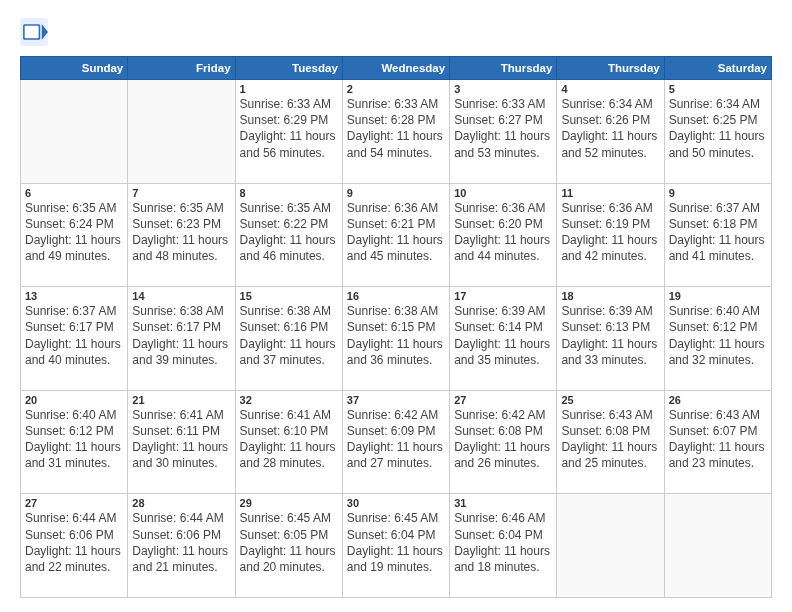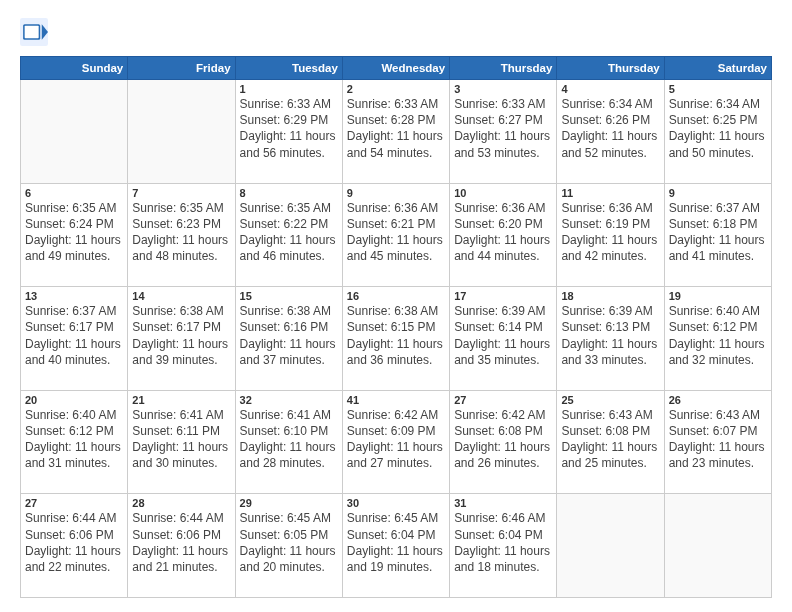--- a/index.html
+++ b/index.html
@@ -292,21 +292,21 @@
 and 30 minutes.</div>
           </td>
           <td>
             <div class="day-num">32</div>
             <div class="day-info" style="white-space: pre-line;">Sunrise: 6:41 AM
 Sunset: 6:10 PM
 Daylight: 11 hours
 and 28 minutes.</div>
           </td>
           <td>
-            <div class="day-num">41</div>
+            <div class="day-num">37</div>
             <div class="day-info" style="white-space: pre-line;">Sunrise: 6:42 AM
 Sunset: 6:09 PM
 Daylight: 11 hours
 and 27 minutes.</div>
           </td>
           <td>
             <div class="day-num">27</div>
             <div class="day-info" style="white-space: pre-line;">Sunrise: 6:42 AM
 Sunset: 6:08 PM
 Daylight: 11 hours

